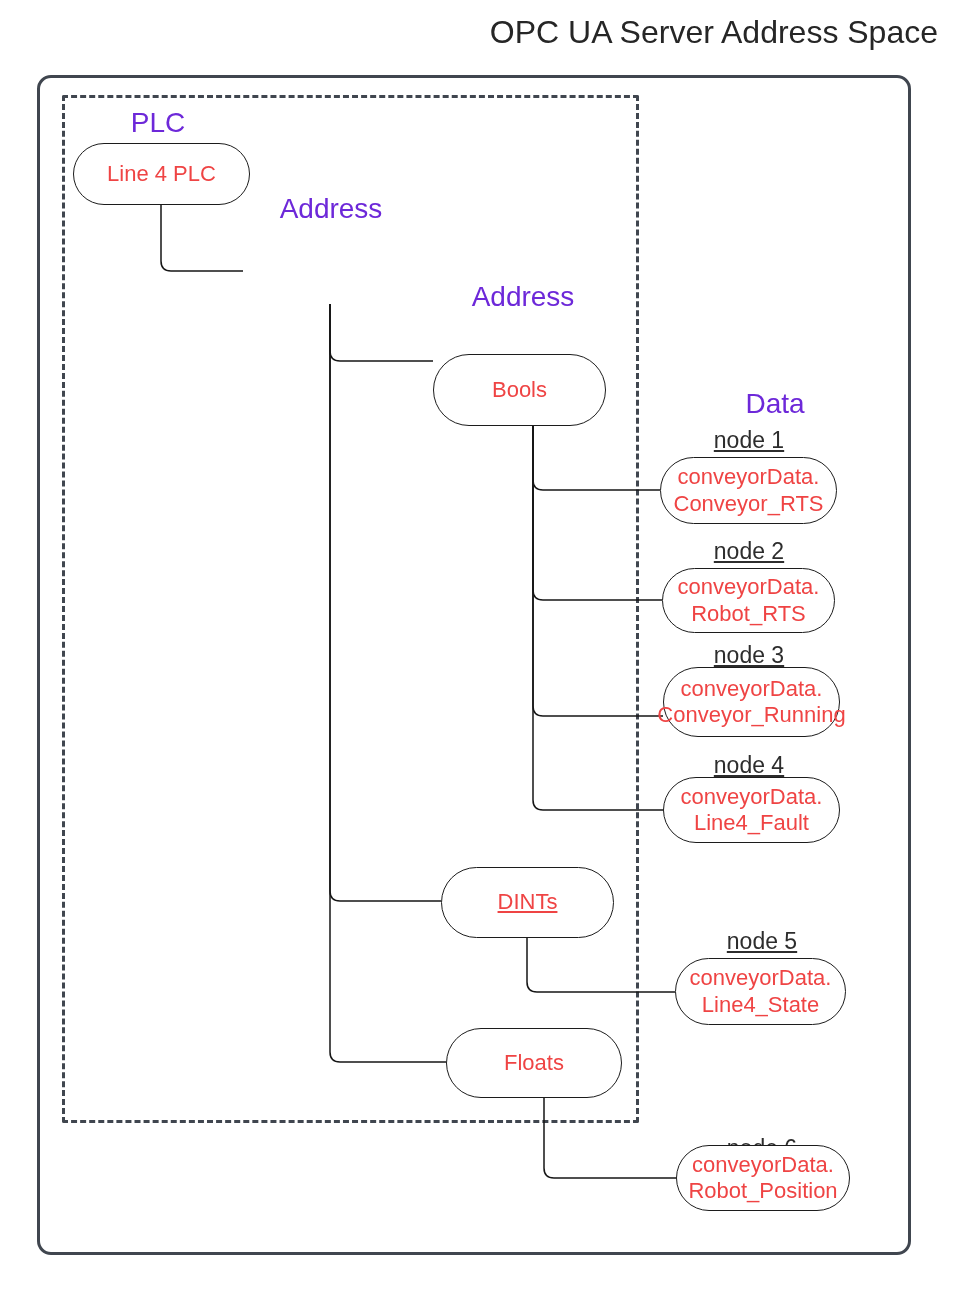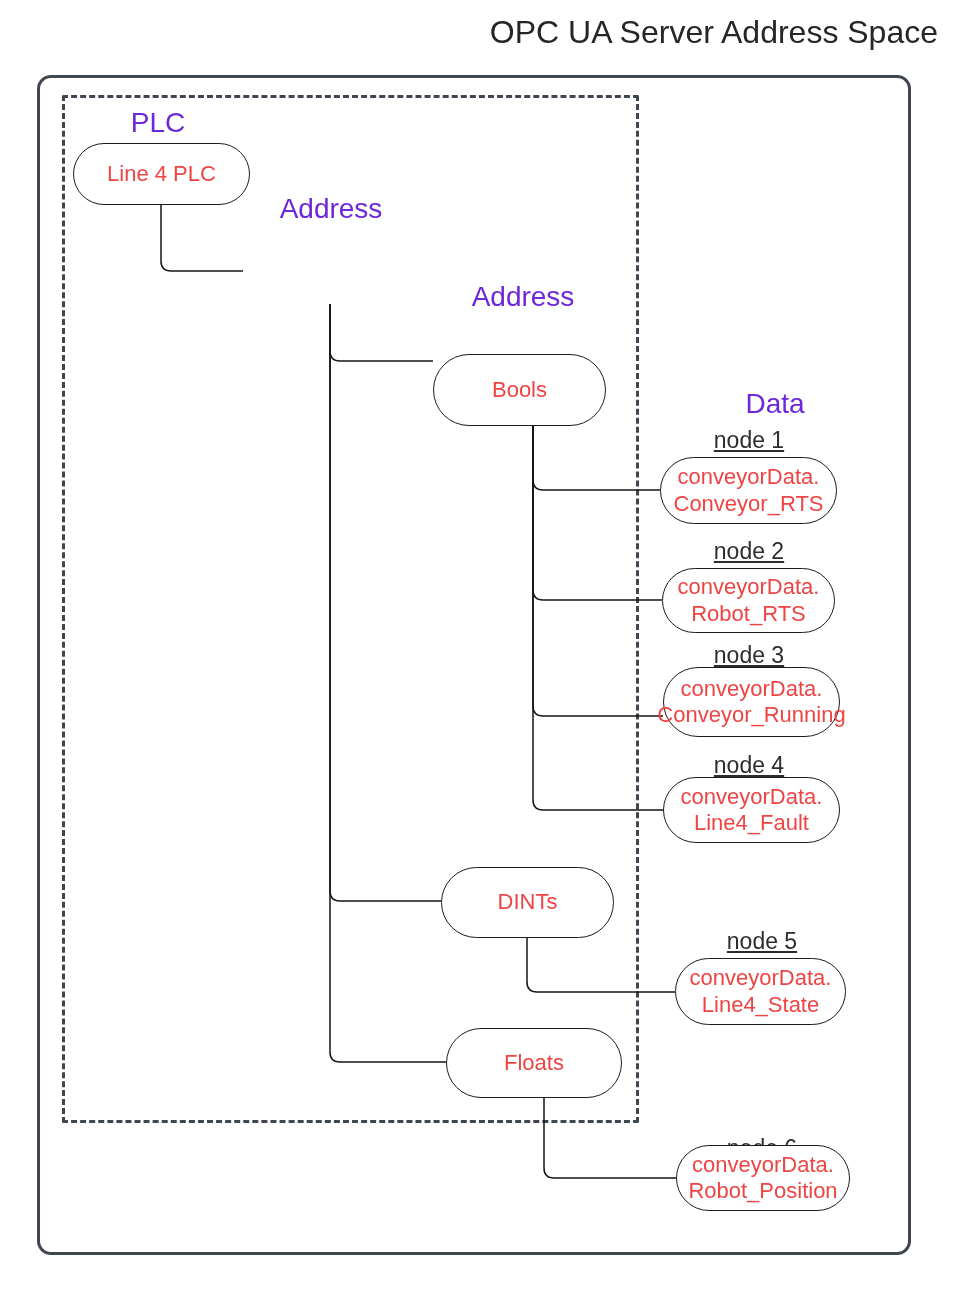--- a/index.html
+++ b/index.html
@@ -108,21 +108,21 @@
 
   <div class="abs pill" style="left:73px; top:143px; width:177px; height:62px;">
     <span>Line 4 PLC</span>
   </div>
 
 
   <div class="abs pill" style="left:433px; top:325px; width:173px; height:72px;margin-top:29px;">
     <span>Bools</span>
   </div>
 
-  <div class="abs pill" style="left:441px; top:867px; width:173px; height:71px;">
+  <div class="abs pill" style="left:441px; top:867px; width:173px; height:71px;text-decoration:underline;">
     <span>DINTs</span>
   </div>
 
   <div class="abs pill" style="left:446px; top:1028px; width:176px; height:70px;">
     <span>Floats</span>
   </div>
 
   <div class="abs node-label" style="left:689px; top:427px; width:120px;">node 1</div>
   <div class="abs pill" style="left:660px; top:457px; width:177px; height:67px;">
     <span>conveyorData.</span>

